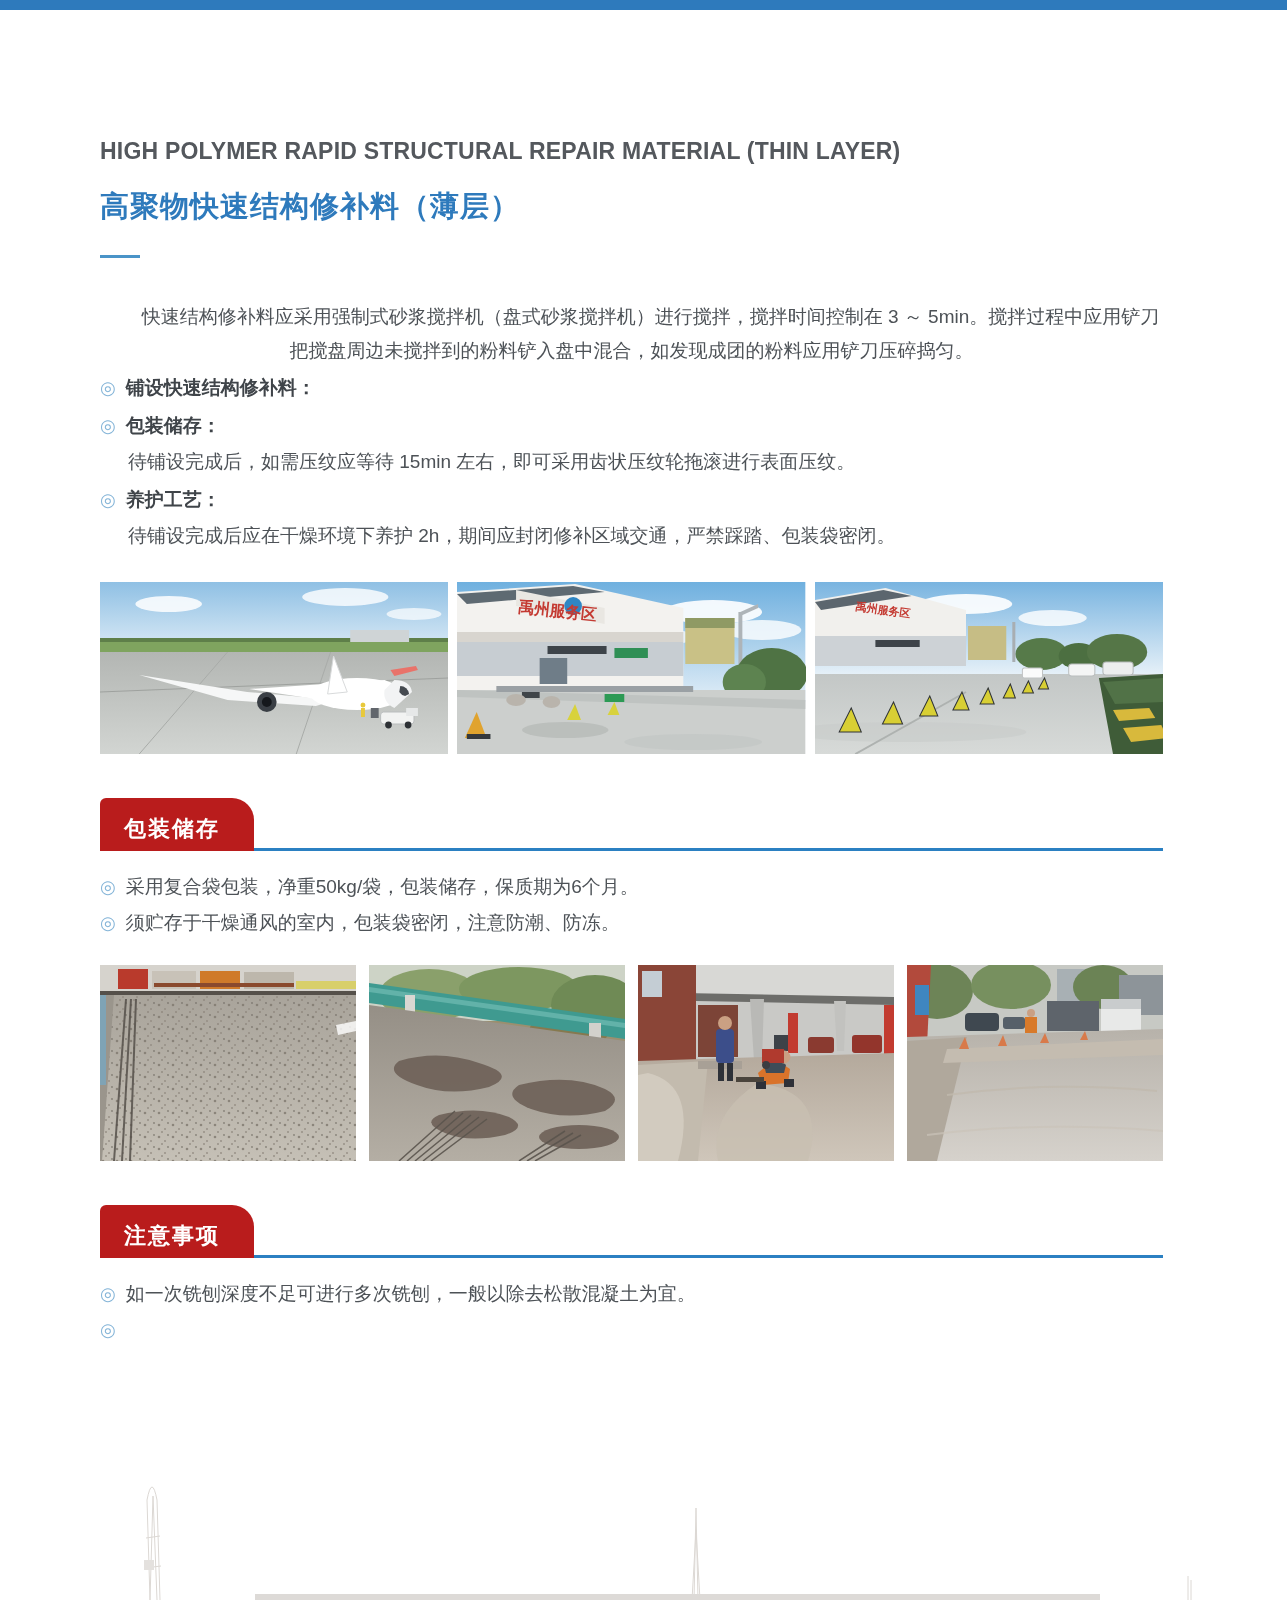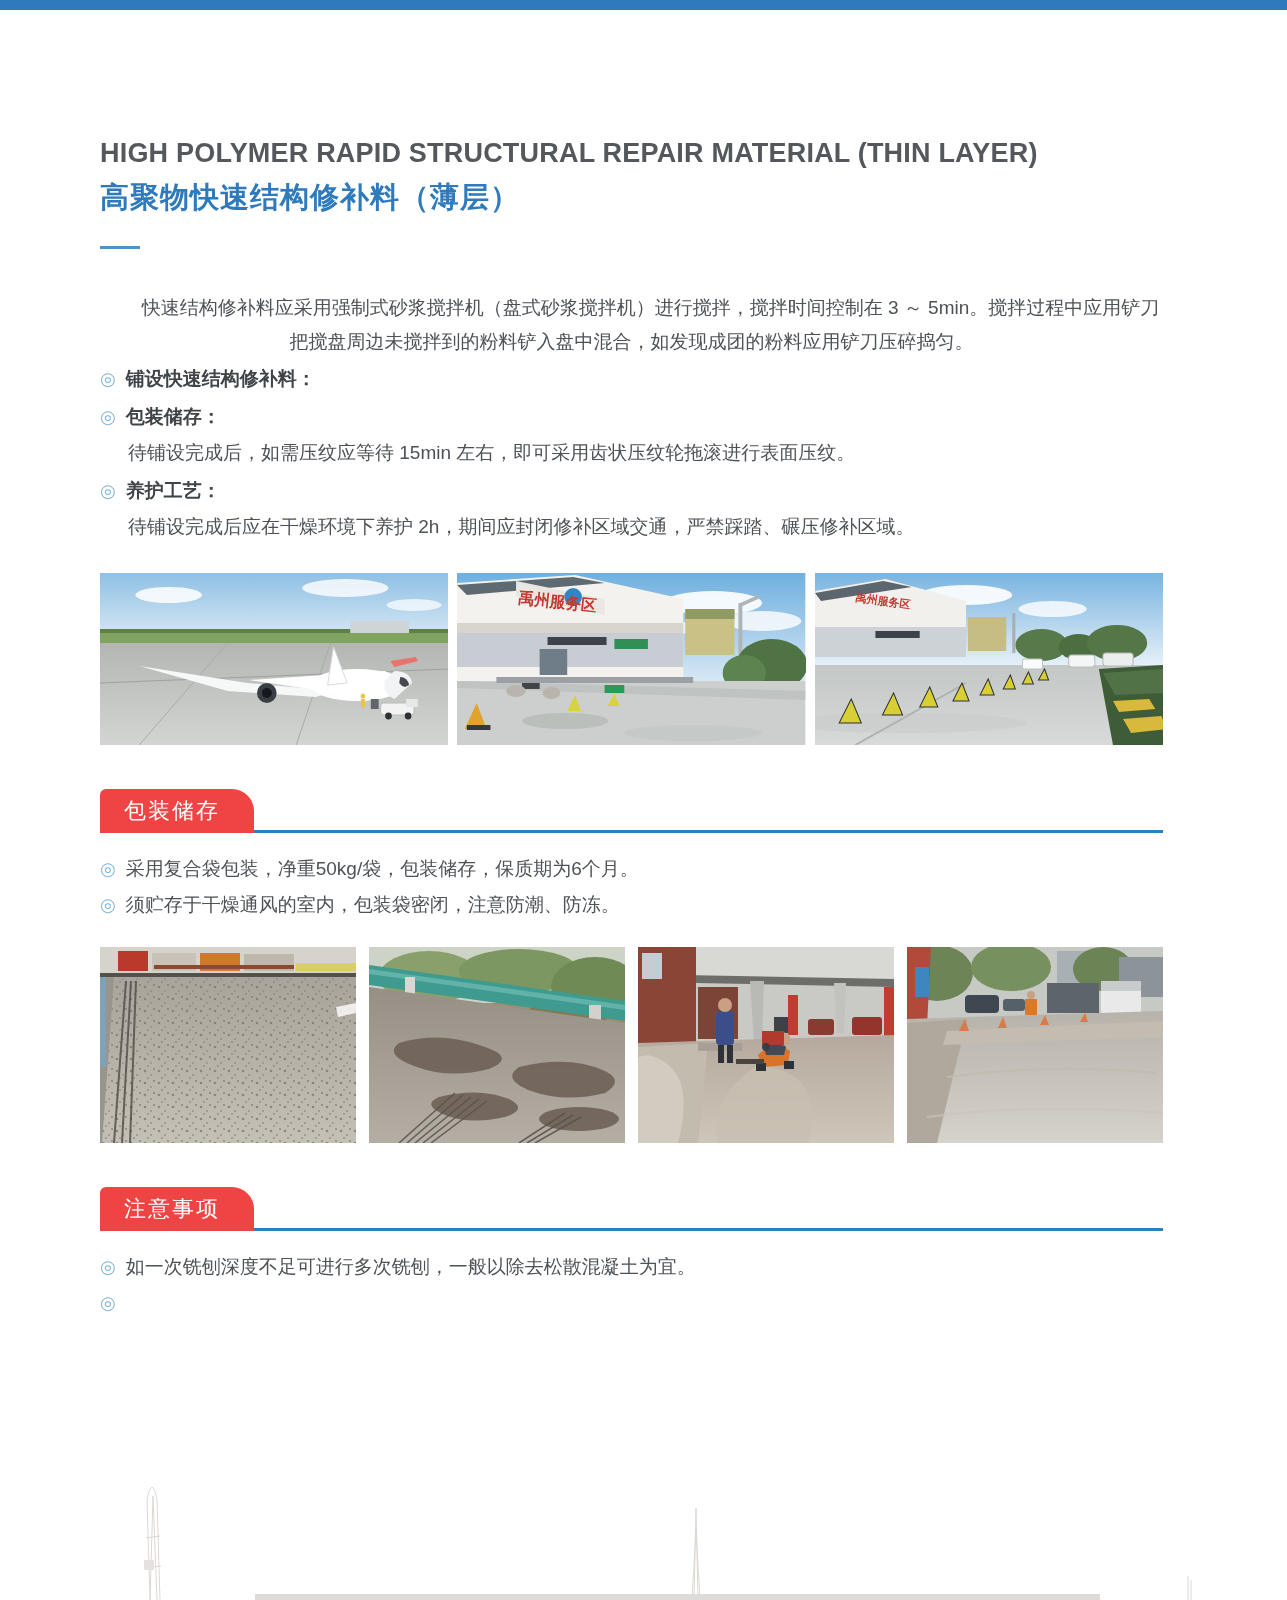--- a/index.html
+++ b/index.html
@@ -7,45 +7,45 @@
   body {
     width:1287px; height:1600px; position:relative; overflow:hidden;
     font-family:"Liberation Sans","DejaVu Sans",sans-serif;
     color:#4d5257;
   }
   .topbar { position:absolute; top:0; left:0; width:100%; height:10px; background:#2e7abc; }
   .page { position:absolute; top:10px; left:0; width:1287px; padding:0 124px 0 100px; }
 
   
   .title-block { margin-top:128px; }
-  .title-en { font-size:27px; font-weight:bold; color:#54585d; letter-spacing:0.2px; }
-  .title-zh { font-size:29px; font-weight:bold; color:#2e7abc; margin-top:9px; letter-spacing:1px; }
+  .title-en { font-size:23px; font-weight:bold; color:#54585d; letter-spacing:0.2px; }
+  .title-zh { font-size:29px; font-weight:bold; color:#2e7abc; margin-top:22px; letter-spacing:1px; }
   .title-rule { width:40px; height:3px; background:#4a94c8; margin-top:28px; }
 
   
   .intro { margin-top:42px; font-size:19px; line-height:34px; text-indent:2em; color:#4d5257;text-align:center; }
   .proc-item { margin-top:2px; }
   .proc-head { display:flex; align-items:baseline; font-size:19px; line-height:36px; }
   .bullet { color:#85b5d8; font-size:18px; margin-right:10px; flex:0 0 auto; }
   .proc-head-label { font-weight:bold; color:#3f4449; }
   .proc-body { font-size:19px; line-height:36px; padding-left:28px; color:#4d5257; }
 
   
   .photo-row { display:flex; gap:9px; margin-top:28px; }
   .photo-row .ph { flex:1 1 0; height:172px; overflow:hidden; }
   .photo-row2 { display:flex; gap:13px; margin-top:24px; }
   .photo-row2 .ph { flex:1 1 0; height:196px; overflow:hidden; }
   .ph svg { display:block; width:100%; height:100%; }
 
   
   .section-head { margin-top:44px; position:relative; }
   .section-tab {
-    display:inline-block; background:#ef4444; color:#ffffff;
-    font-size:22px; font-weight:normal; letter-spacing:2px;
-    padding:7px 34px 7px 24px; border-radius:6px 22px 0 0;
+    display:inline-block; background:#b91c1c; color:#ffffff;
+    font-size:22px; font-weight:bold; letter-spacing:2px;
+    padding:16px 34px 7px 24px; border-radius:6px 22px 0 0;
     position:relative; z-index:1;
   }
   .section-rule { height:3px; background:#2b80c2; width:100%; margin-top:-3px; }
 
   .bullet-list { margin-top:18px; }
   .bullet-line { display:flex; align-items:baseline; font-size:19px; line-height:36px; color:#4d5257; }
 
   
   .watermark { position:absolute; left:0; bottom:0; width:1287px; height:140px; pointer-events:none; }
   .bottom-strip { position:absolute; left:255px; bottom:0; width:845px; height:6px; background:#dddad7; }
@@ -76,21 +76,21 @@
       <span class="bullet">◎</span>
       <span class="proc-head-label">包装储存：</span>
     </div>
     <div class="proc-body">待铺设完成后，如需压纹应等待 15min 左右，即可采用齿状压纹轮拖滚进行表面压纹。</div>
   </div>
   <div class="proc-item">
     <div class="proc-head">
       <span class="bullet">◎</span>
       <span class="proc-head-label">养护工艺：</span>
     </div>
-    <div class="proc-body">待铺设完成后应在干燥环境下养护 2h，期间应封闭修补区域交通，严禁踩踏、碾压修补区域。</div>
+    <div class="proc-body">待铺设完成后应在干燥环境下养护 2h，期间应封闭修补区域交通，严禁踩踏、包装袋密闭。</div>
   </div>
 
   <div class="photo-row">
 
     <div class="ph">
       <svg viewBox="0 0 355 172" preserveAspectRatio="none">
         <defs>
           <linearGradient id="sky1" x1="0" y1="0" x2="0" y2="1">
             <stop offset="0" stop-color="#8fc0e4"></stop>
               <stop offset="1" stop-color="#dcebf6"></stop>

